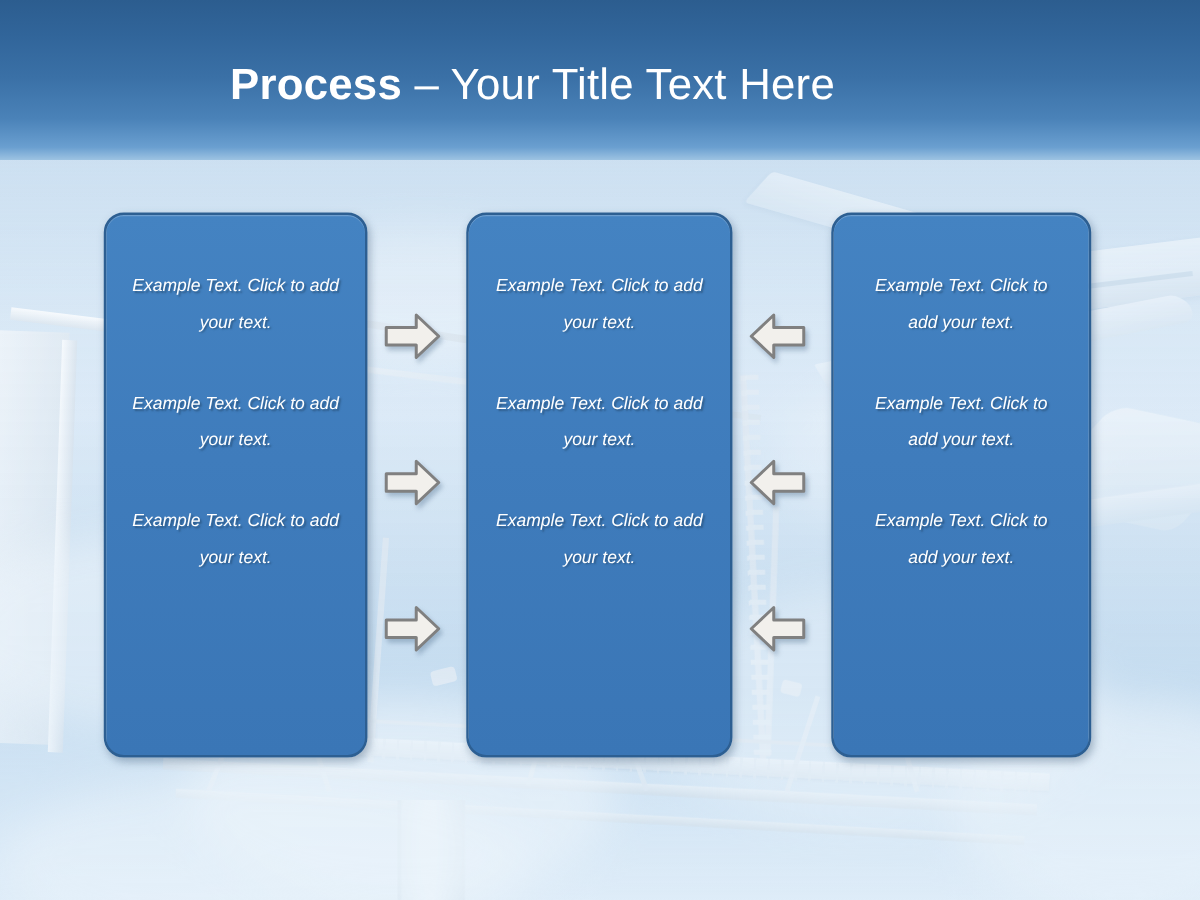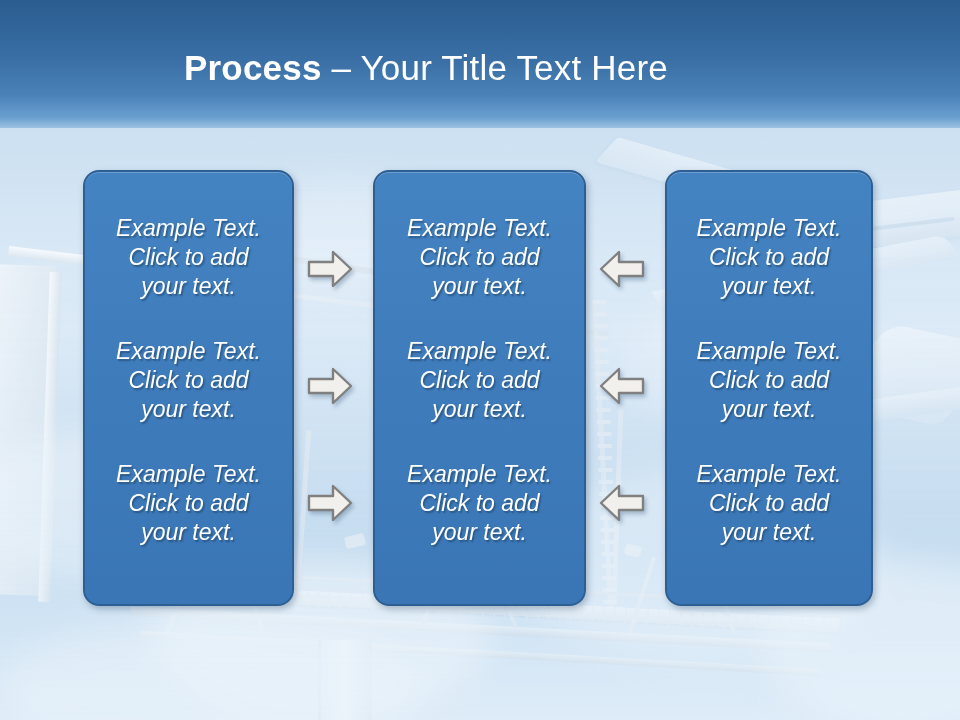--- a/index.html
+++ b/index.html
@@ -182,21 +182,21 @@
     box-sizing:border-box;
     display:flex;flex-direction:column;justify-content:flex-start;
     padding-top:42px;
   }
   .col1{left:83px;width:211px;}
   .col2{left:373px;width:213px;}
   .col3{left:665px;width:208px;}
 
   .ptext{
     color:#ffffff;font-style:italic;text-align:center;
-    font-size:23px;line-height:29px;
+    font-size:14px;line-height:29px;
     text-shadow:1.5px 1.5px 1.5px rgba(30,60,90,.55);
     padding:0 20px;
   }
   .ptext.slot2{margin-top:36px;}
   .ptext.slot3{margin-top:36px;}
 
   
   .arrow{position:absolute;width:48px;height:42px;}
   .arrow svg{display:block;width:48px;height:42px;
     filter:drop-shadow(2px 3px 2px rgba(80,110,140,.40));}

